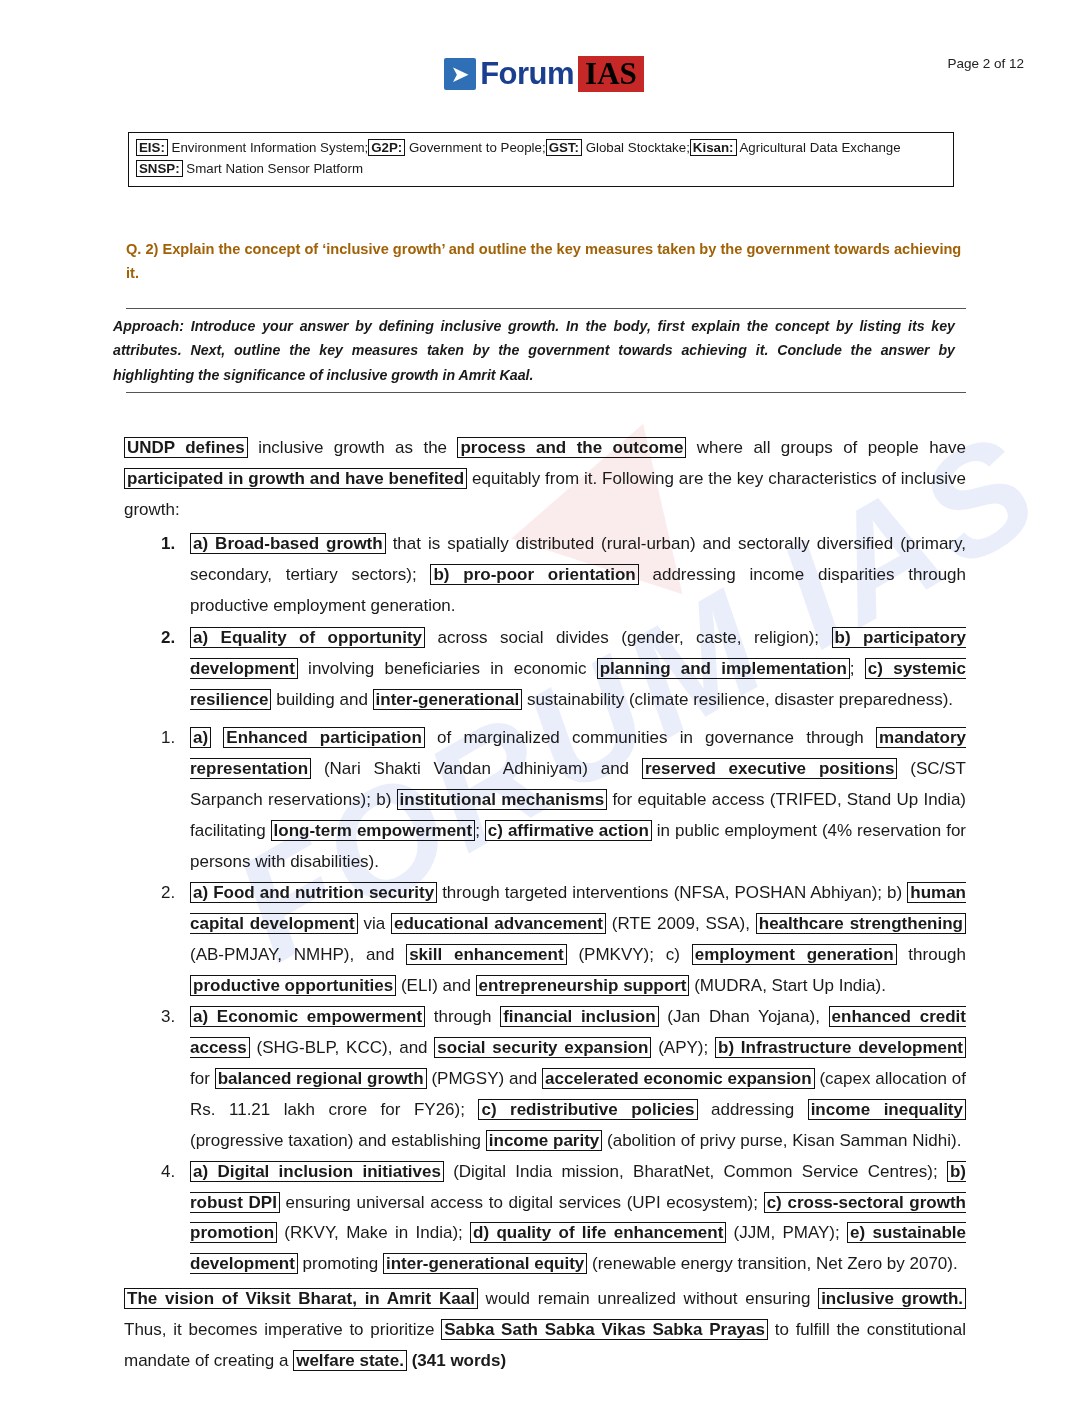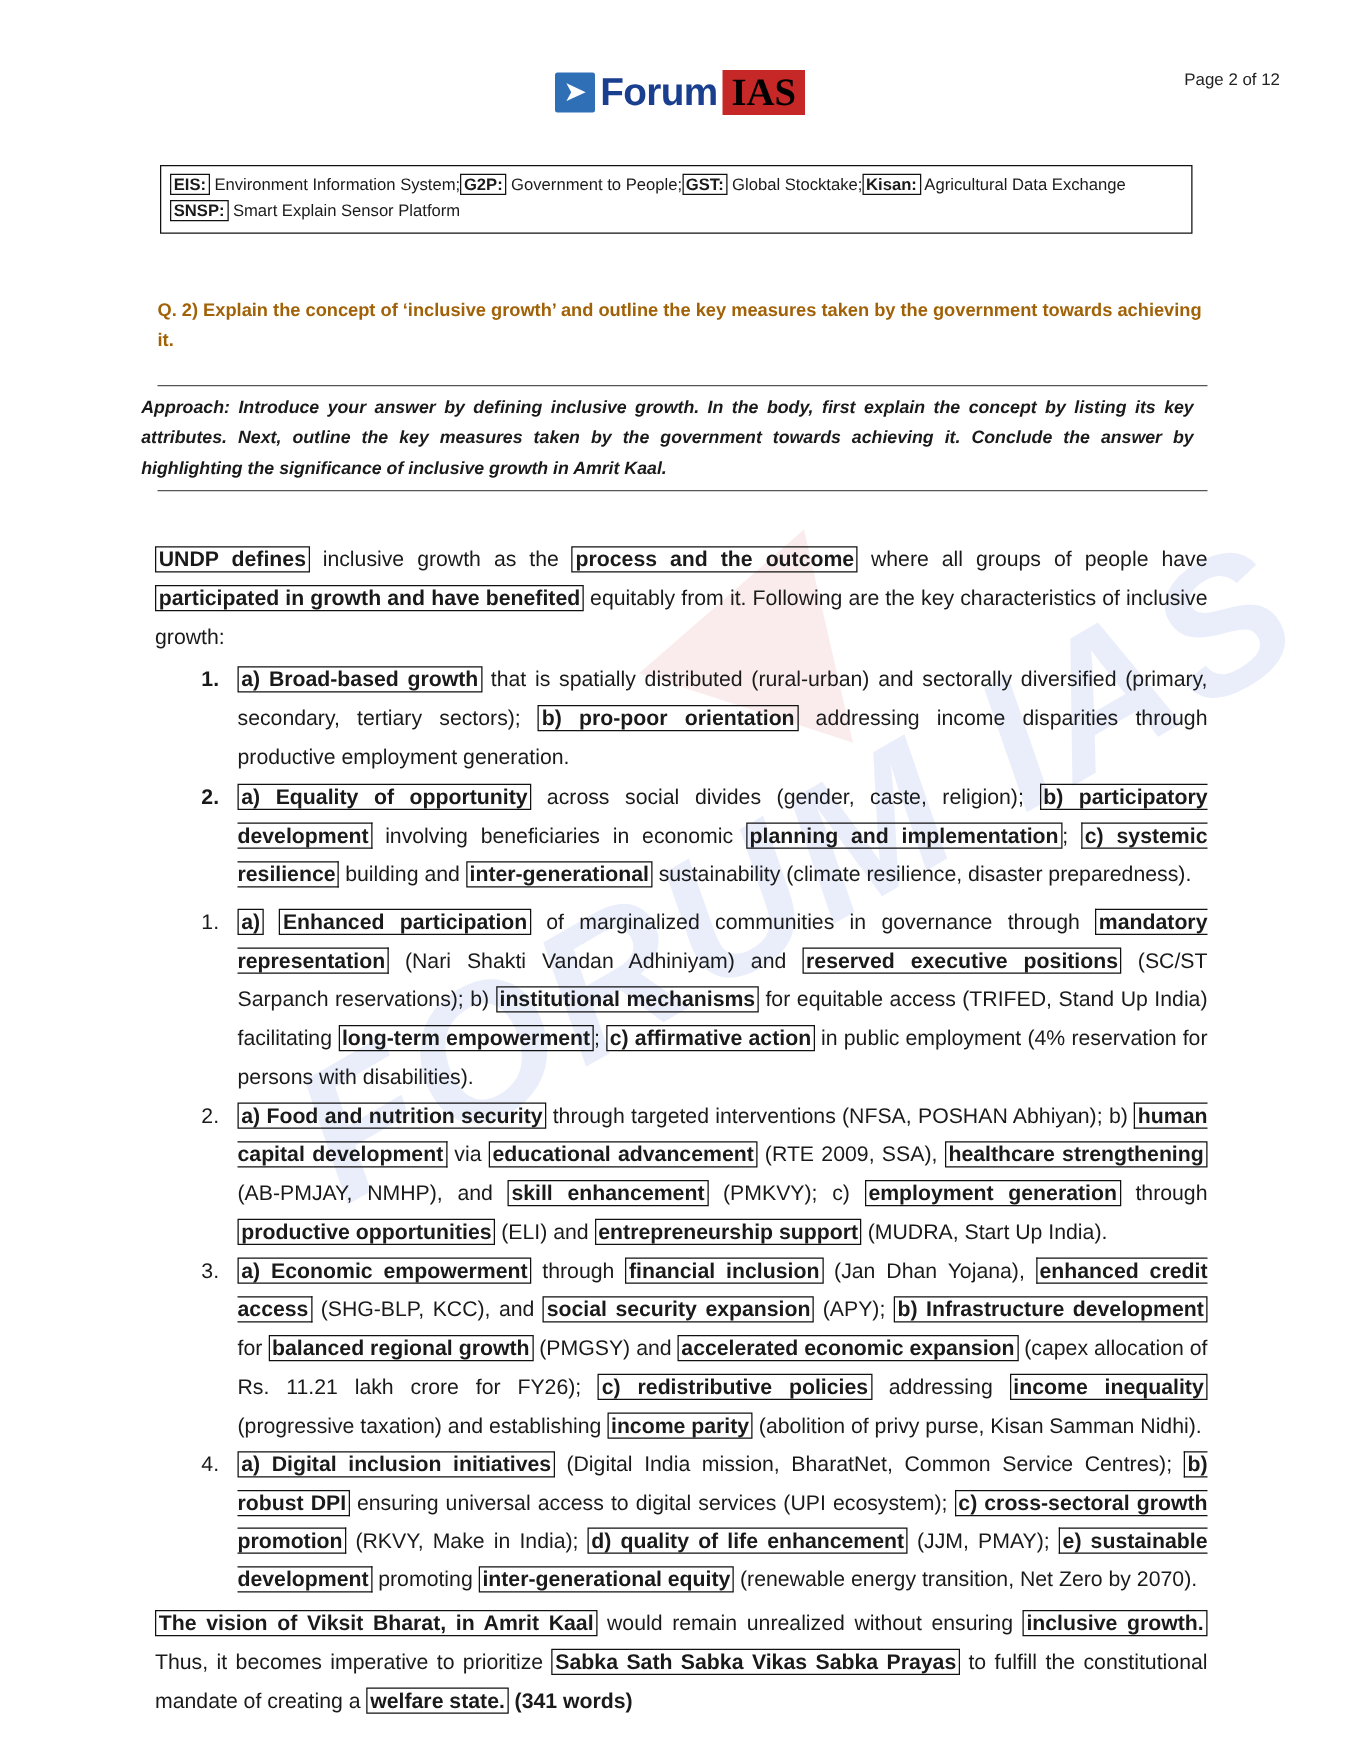--- a/index.html
+++ b/index.html
@@ -215,21 +215,21 @@
 
     <div class="logo-wrap">
       <span class="logo">
         <span class="logo-mark">➤</span>
         <span class="logo-forum">Forum</span>
         <span class="logo-ias">IAS</span>
       </span>
     </div>
 
     <div class="abbr-box">
-      <span class="hl">EIS:</span><span> Environment Information System;</span><span class="hl">G2P:</span><span> Government to People;</span><span class="hl">GST:</span><span> Global Stocktake;</span><span class="hl">Kisan:</span><span> Agricultural Data Exchange</span> <span class="hl">SNSP:</span><span> Smart Explain Sensor Platform</span>
+      <span class="hl">EIS:</span><span> Environment Information System;</span><span class="hl">G2P:</span><span> Government to People;</span><span class="hl">GST:</span><span> Global Stocktake;</span><span class="hl">Kisan:</span><span> Agricultural Data Exchange</span> <span class="hl">SNSP:</span><span> Smart Nation Sensor Platform</span>
     </div>
 
     <div class="question">Q. 2) Explain the concept of ‘inclusive growth’ and outline the key measures taken by the government towards achieving it.</div>
 
     <div class="approach-rule-top"></div>
     <div class="approach">Approach: Introduce your answer by defining inclusive growth. In the body, first explain the concept by listing its key attributes. Next, outline the key measures taken by the government towards achieving it. Conclude the answer by highlighting the significance of inclusive growth in Amrit Kaal.</div>
     <div class="approach-rule-bottom"></div>
 
     <div class="body">
 

